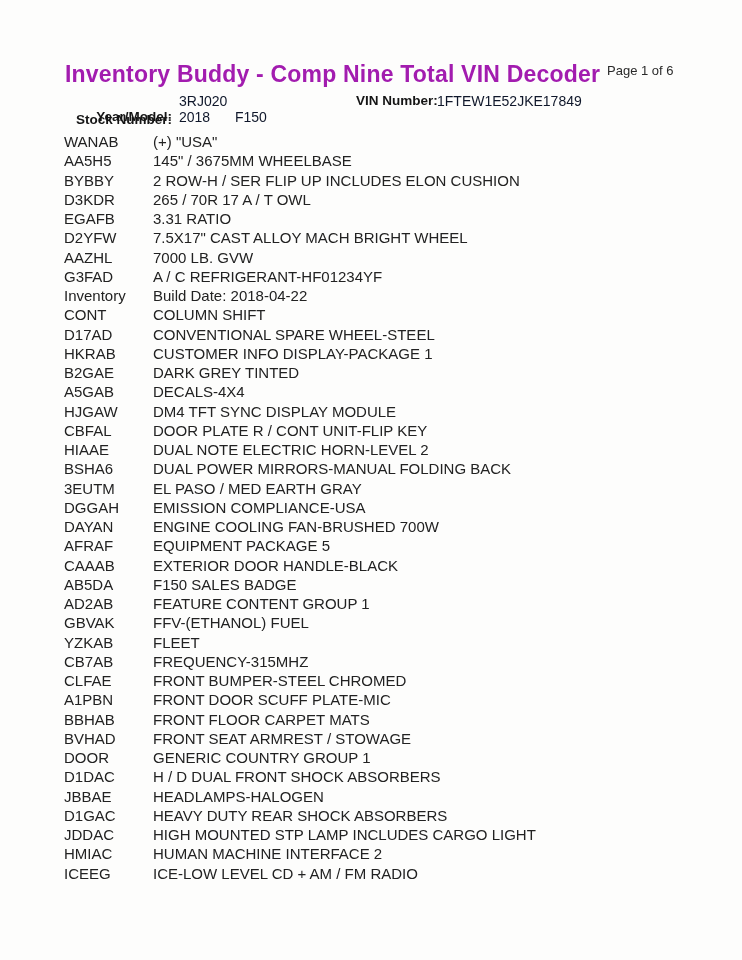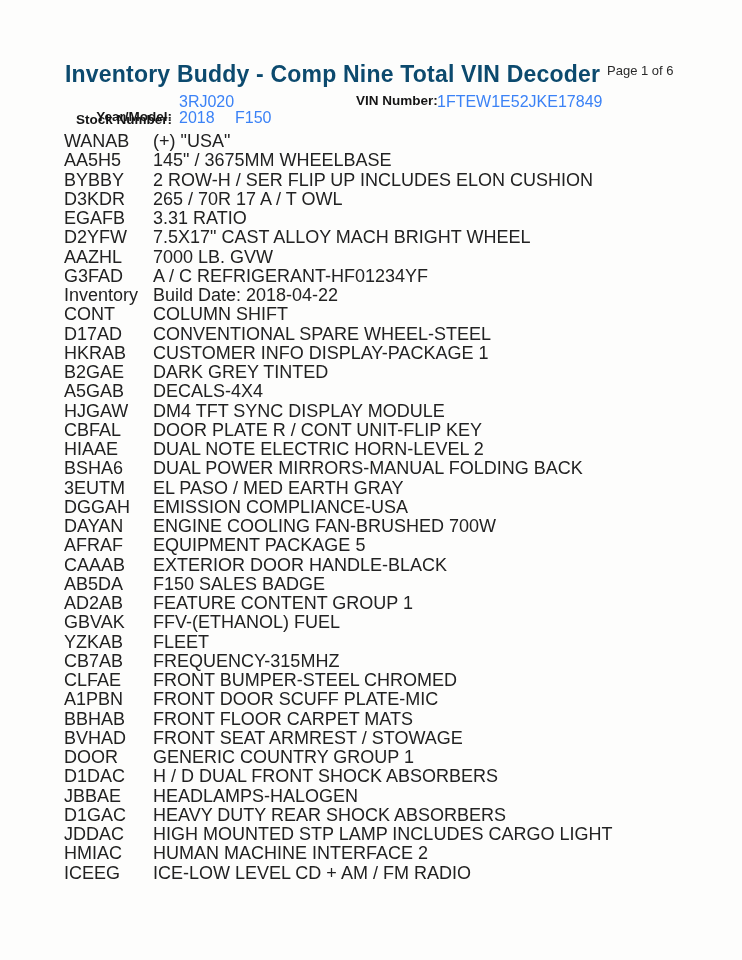--- a/index.html
+++ b/index.html
@@ -16,63 +16,63 @@
     font-family: "Liberation Sans", sans-serif;
     overflow: hidden;
   }
   .title {
     position: absolute;
     left: 65px;
     top: 61px;
     font-size: 23px;
     line-height: 27px;
     font-weight: bold;
-    color: #0c4a6e;
+    color: #a21caf;
     letter-spacing: 0.2px;
     white-space: nowrap;
   }
   .page-num {
     position: absolute;
     left: 607px;
     top: 63px;
     font-size: 13px;
     color: #2a2a2a;
     white-space: nowrap;
   }
   .hdr-label {
     position: absolute;
     font-size: 13.5px;
     font-weight: bold;
     color: #151515;
     white-space: nowrap;
   }
   .hdr-value {
     position: absolute;
-    font-size: 16px;
-    color: #3b82f6;
+    font-size: 14px;
+    color: #0f172a;
     white-space: nowrap;
   }
   .stock-label { left: 58px; top: 101px; width: 114px; text-align: right; margin-top: 11px; }
   .stock-value { left: 179px; top: 93px; }
   .vin-label   { left: 356px; top: 93px; }
   .vin-value   { left: 437px; top: 93px; }
   .year-label  { left: 58px; top: 109px; width: 114px; text-align: right; }
   .year-value  { left: 179px; top: 109px; }
   .model-value { left: 235px; top: 109px; }
   .options {
     position: absolute;
     left: 64px;
     top: 132px;
     width: 640px;
   }
   .row {
     display: flex;
     height: 19.25px;
     line-height: 19.25px;
-    font-size: 18px;
+    font-size: 15px;
     white-space: nowrap;
   }
   .code {
     flex: 0 0 89px;
     color: #222;
   }
   .desc {
     flex: 1 1 auto;
     color: #222;
   }

